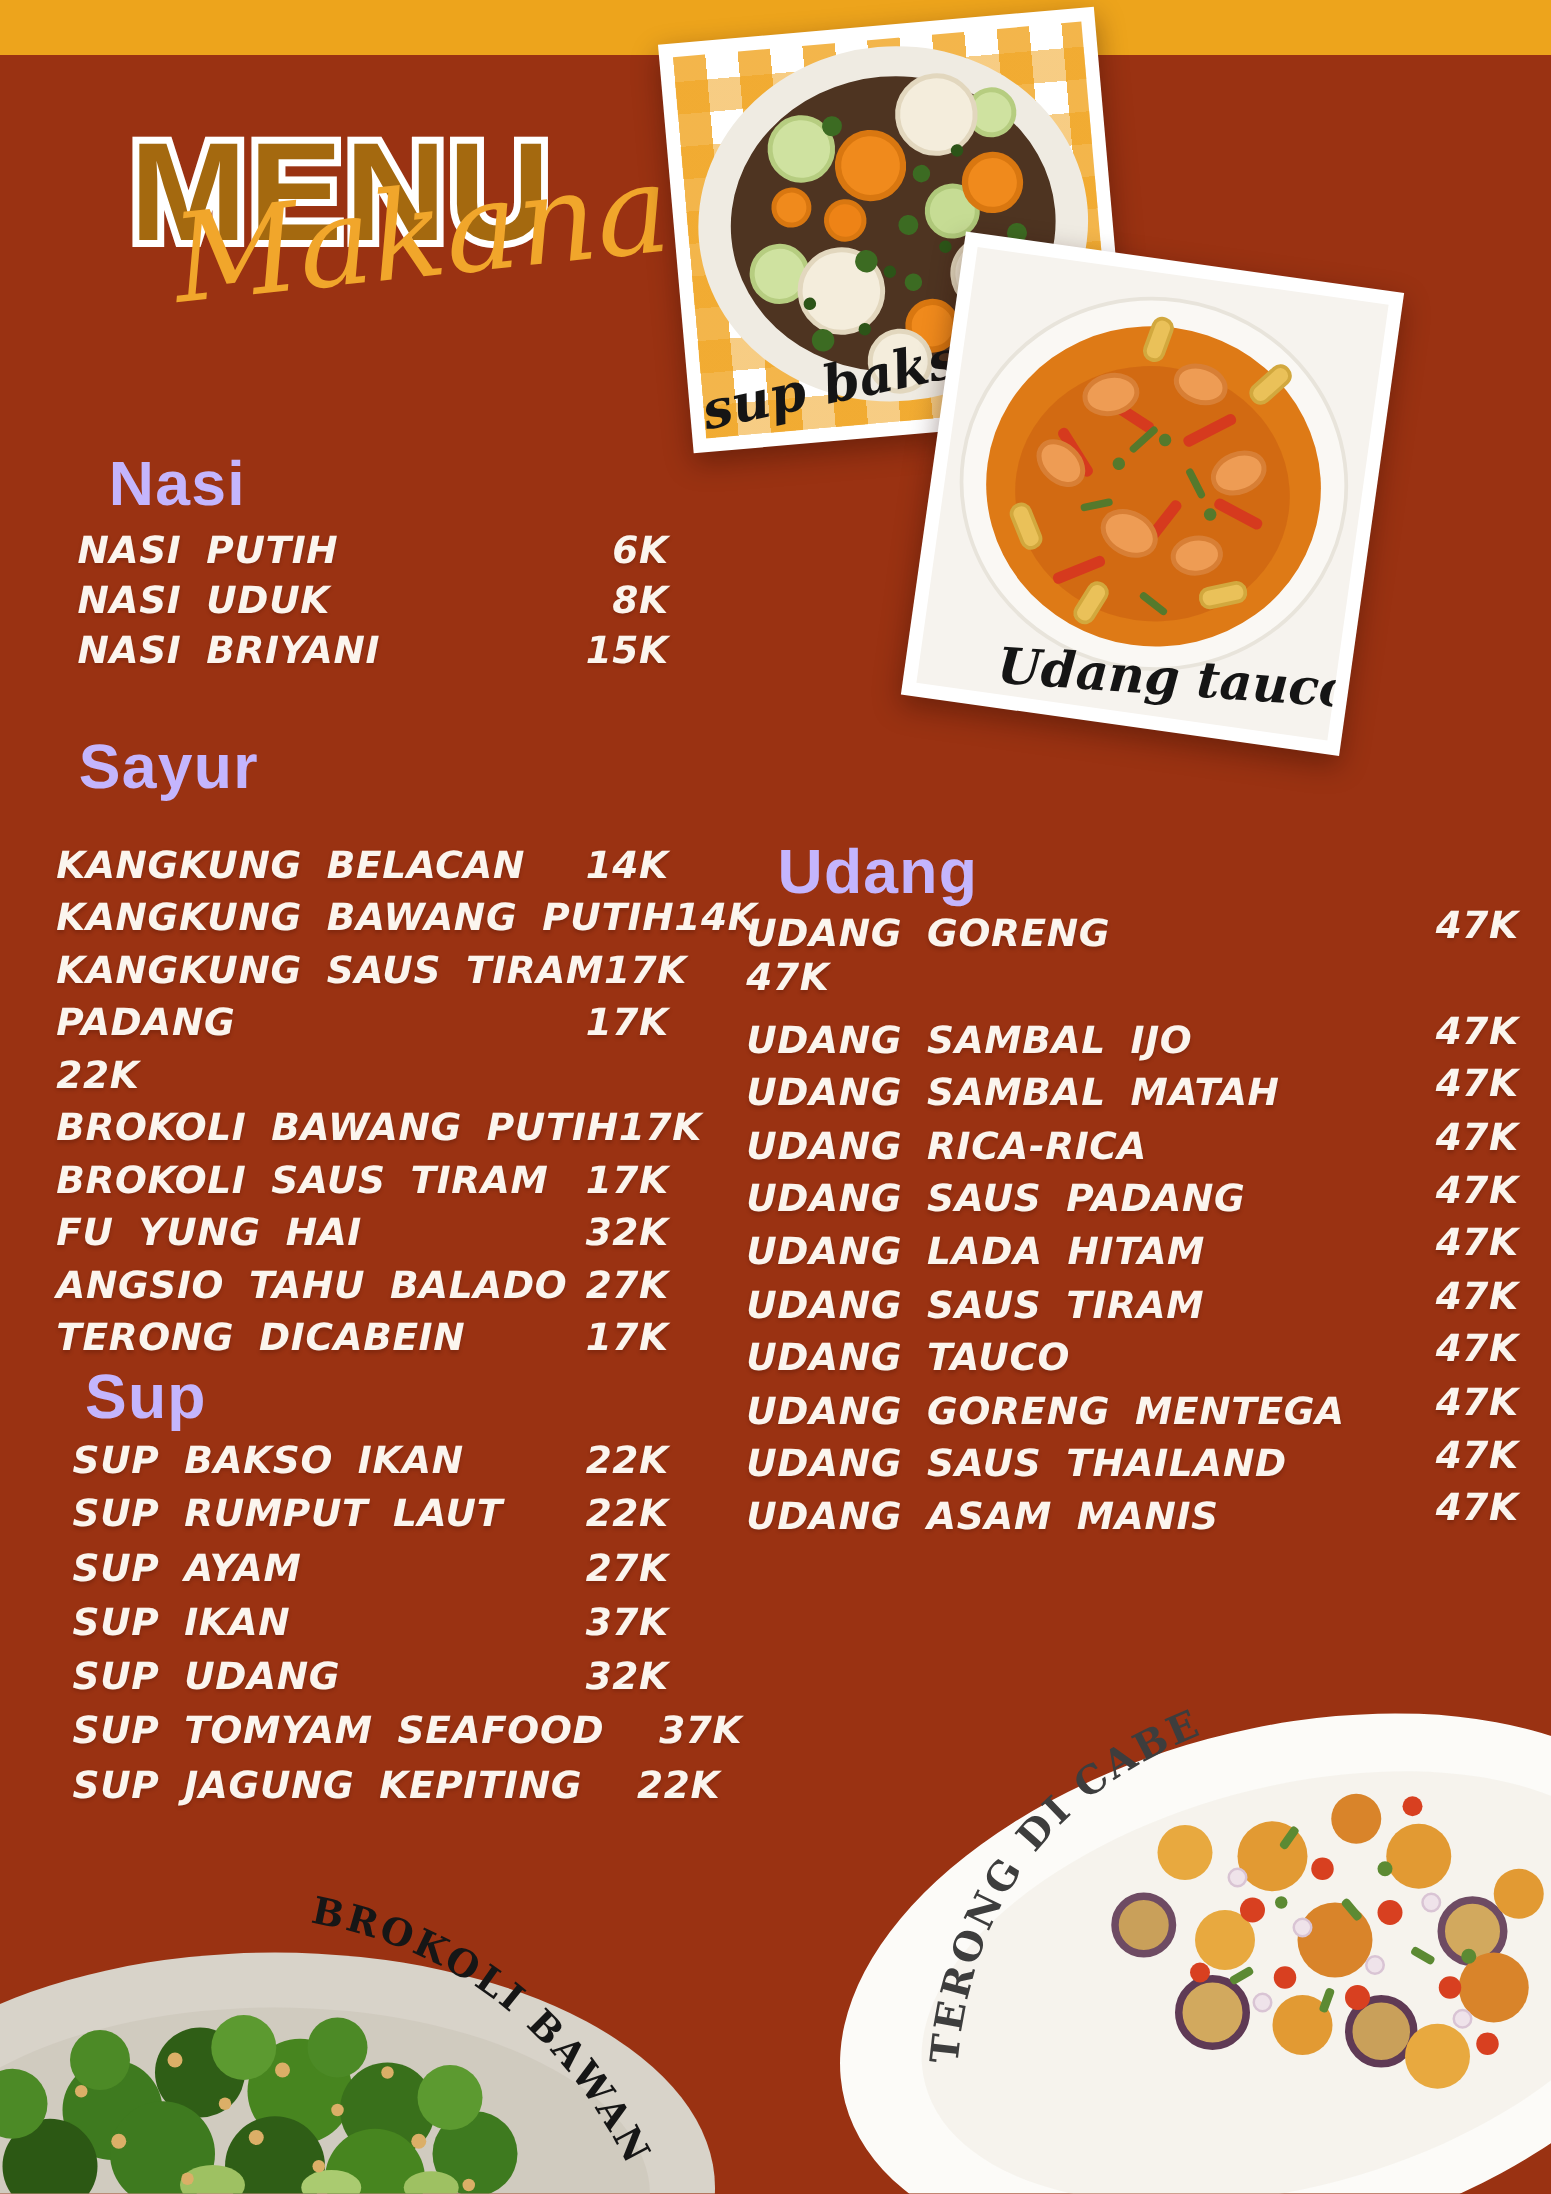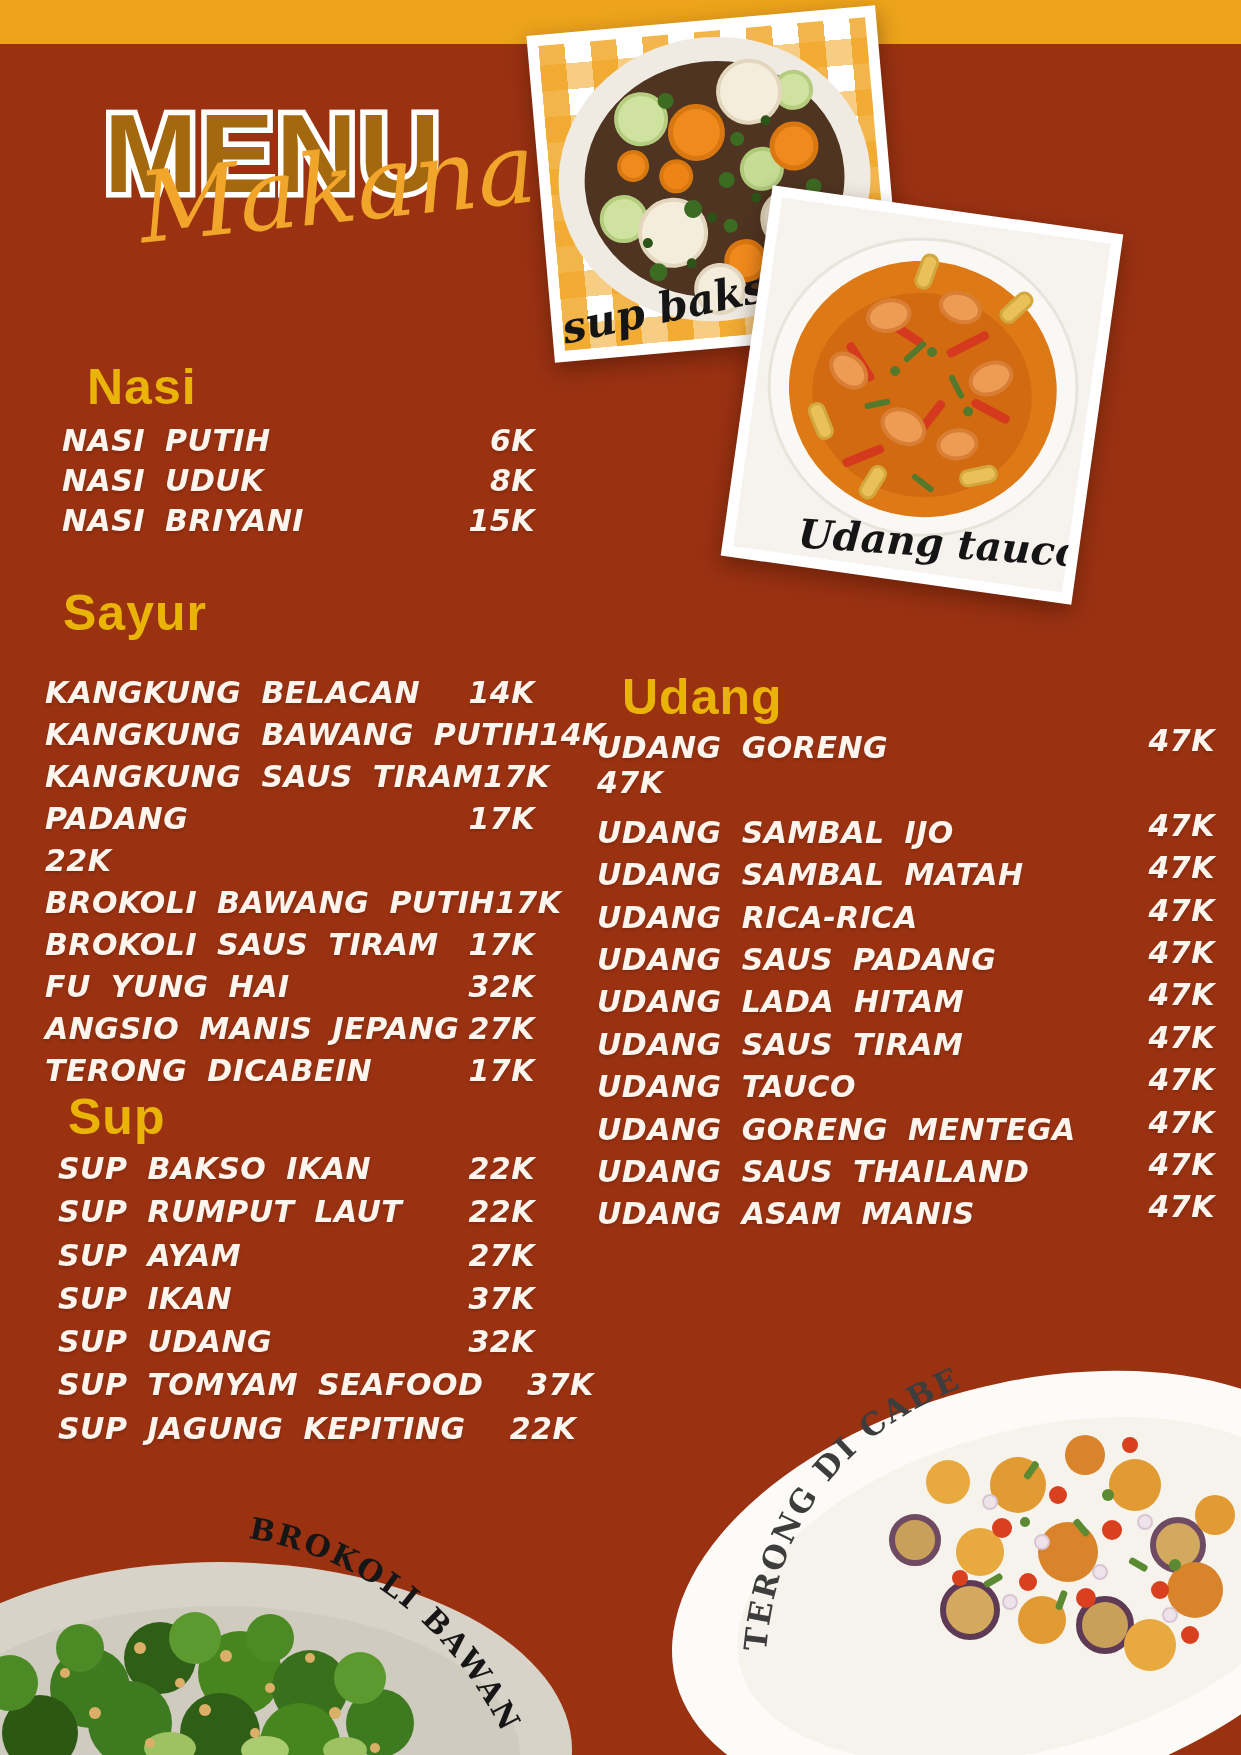--- a/index.html
+++ b/index.html
@@ -26,21 +26,21 @@
                       repeating-linear-gradient(0deg, rgba(240,163,30,.55) 0 26px, rgba(255,255,255,0) 26px 52px);}
   .photo2{left:745px;top:208px;width:332px;height:352px;transform:rotate(8deg);transform-origin:center;}
   .photo2 .photo-area{background:#F6F3EE;}
   .hand{position:absolute;font-family:"DejaVu Serif",serif;font-style:italic;font-weight:bold;
         color:#151515;white-space:nowrap;line-height:1;}
   .cap1{left:2px;bottom:0px;font-size:42px;transform:rotate(-7deg);transform-origin:left bottom;}
   .cap2{left:64px;bottom:2px;font-size:40px;transform:rotate(-4deg);transform-origin:left bottom;}
 
   
   .sec-title{position:absolute;margin:0;font-family:"Liberation Sans",sans-serif;font-weight:bold;
-             font-size:50px;line-height:1;color:#eab308;letter-spacing:1px;}
+             font-size:50px;line-height:1;color:#c4b5fd;letter-spacing:1px;}
   .menu-list{position:absolute;list-style:none;margin:0;padding:0;}
   .row{display:flex;justify-content:space-between;align-items:flex-start;}
   .iname,.iprice{font-family:"DejaVu Sans",sans-serif;font-weight:bold;font-style:italic;
                  font-size:30px;line-height:1.1;color:#FBF5EE;letter-spacing:.5px;word-spacing:9px;
                  white-space:nowrap;text-shadow:0 2px 3px rgba(60,10,0,.25);}
   #title-nasi{left:87px;top:362px;}
   #list-nasi{left:62px;top:424px;width:473px;}
   #list-nasi .row{height:40px;}
   #title-sayur{left:63px;top:588px;}
   #list-sayur{left:45px;top:676px;width:490px;}
@@ -198,21 +198,21 @@
       </li>
       <li class="row">
         <span class="iname">BROKOLI SAUS TIRAM</span>
         <span class="iprice">17K</span>
       </li>
       <li class="row">
         <span class="iname">FU YUNG HAI</span>
         <span class="iprice">32K</span>
       </li>
       <li class="row">
-        <span class="iname">ANGSIO MANIS JEPANG</span>
+        <span class="iname">ANGSIO TAHU BALADO</span>
         <span class="iprice">27K</span>
       </li>
       <li class="row">
         <span class="iname">TERONG DICABEIN</span>
         <span class="iprice">17K</span>
       </li>
     </ul>
 
   <h2 class="sec-title" id="title-sup">Sup</h2>
   <ul class="menu-list" id="list-sup">

